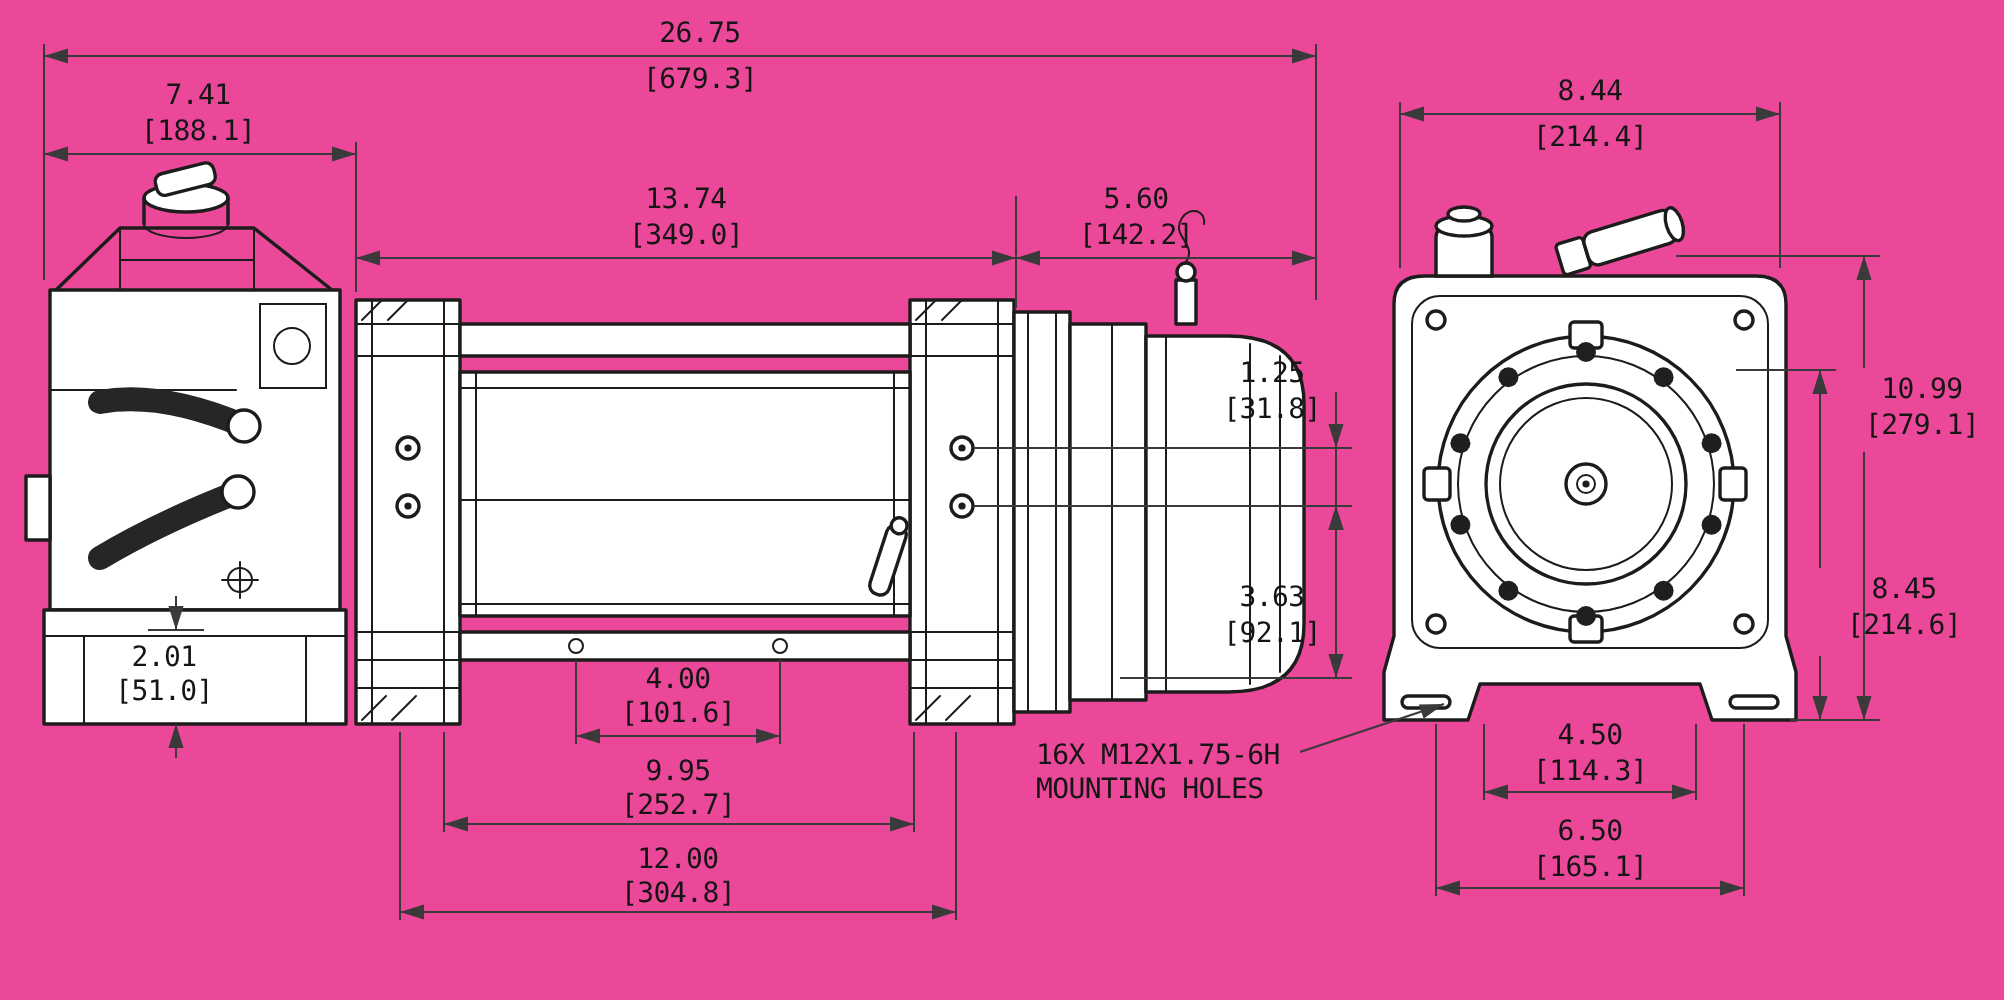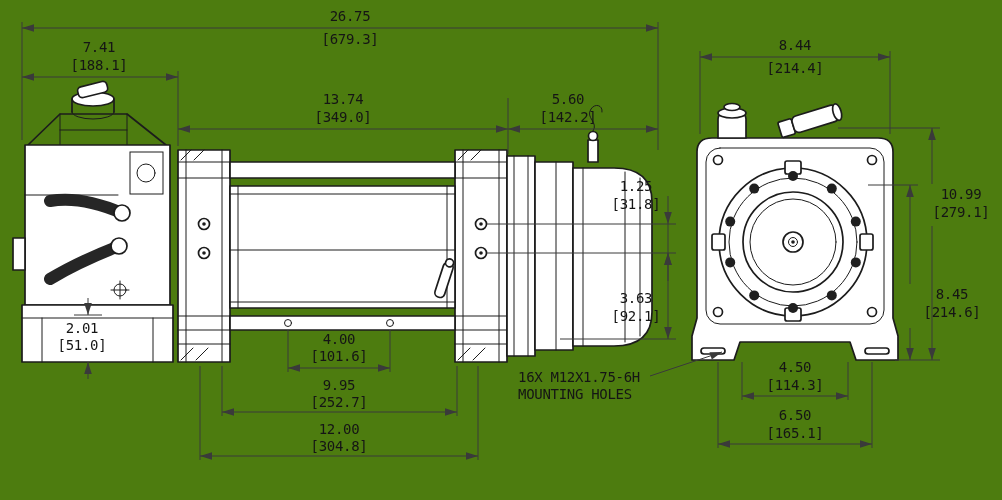--- a/index.html
+++ b/index.html
@@ -1,16 +1,16 @@
 <!DOCTYPE html>
 <html><head>
 <meta charset="utf-8">
 <style>
   html,body{margin:0;padding:0;background:#ffffff;}
-  .canvas{position:relative;width:1002px;height:500px;background:#4d7c0f;overflow:hidden;}
+  .canvas{position:relative;width:1002px;height:500px;background:#ec4899;overflow:hidden;}
   svg{display:block;}
   .part{stroke:#1c1c1c;stroke-width:1.7;fill:none;stroke-linejoin:round;stroke-linecap:round;}
   .part-fill{stroke:#1c1c1c;stroke-width:1.7;fill:#ffffff;stroke-linejoin:round;}
   .detail{stroke:#1c1c1c;stroke-width:1;fill:none;stroke-linecap:round;}
   .lever{stroke:#262626;stroke-width:12;fill:none;stroke-linecap:round;}
   .dim{stroke:#3a3a3a;stroke-width:1;fill:none;}
   .bolt{fill:#1f1f1f;stroke:none;}
   .holedot{fill:#1c1c1c;stroke:none;}
   .dimtext{font-family:"DejaVu Sans Mono",monospace;font-size:14px;fill:#151515;text-anchor:middle;letter-spacing:-0.3px;}
   .notetext{text-anchor:start;}

